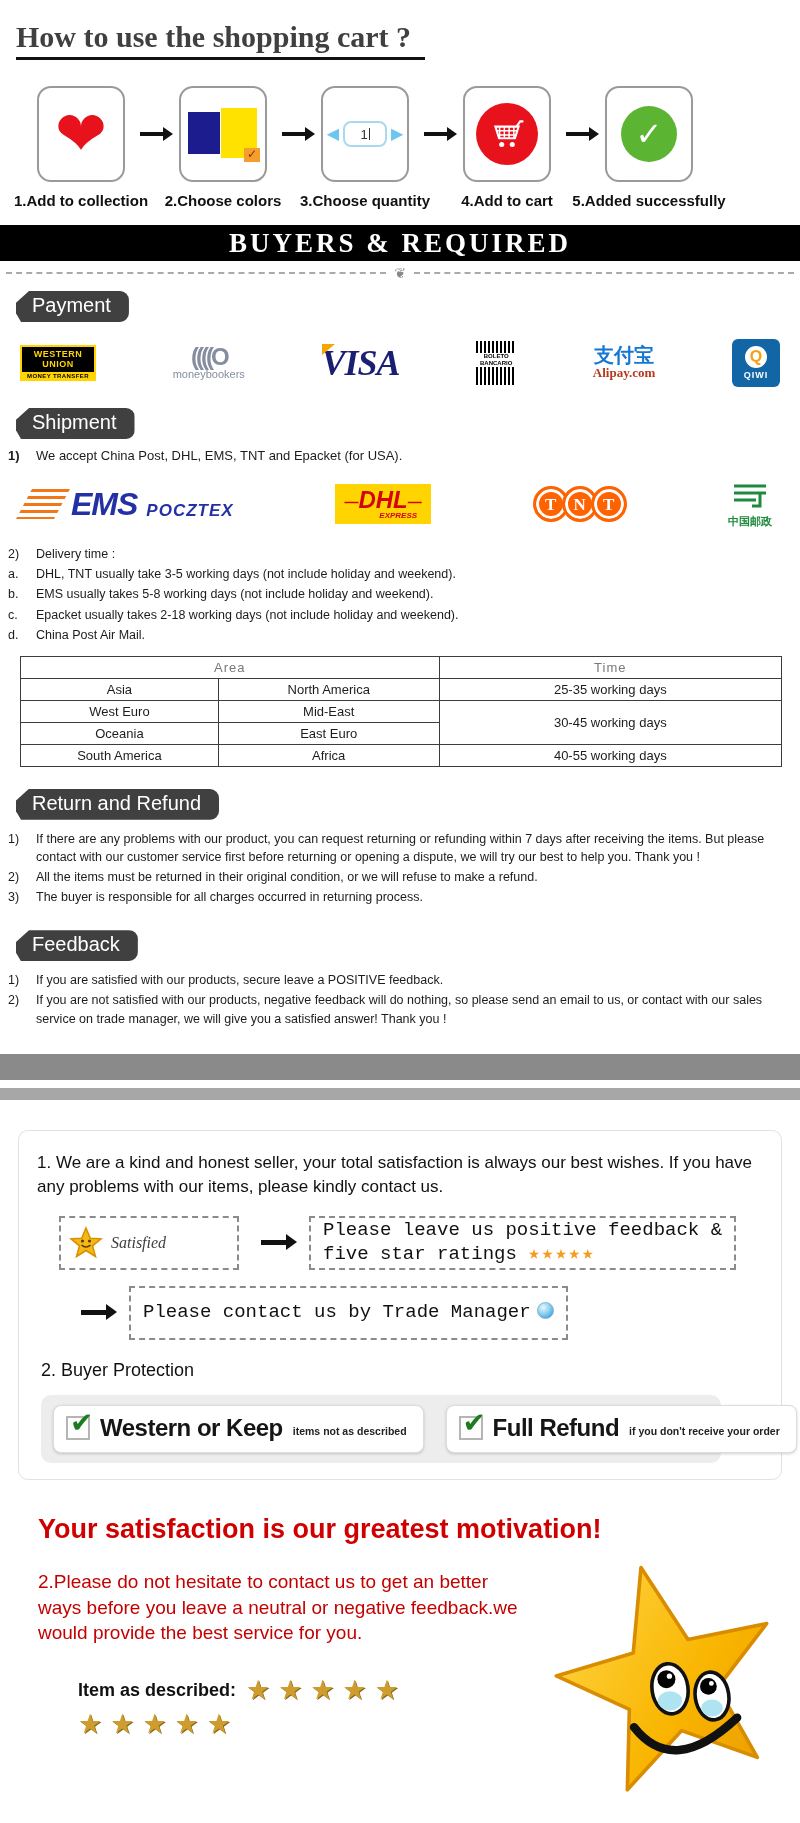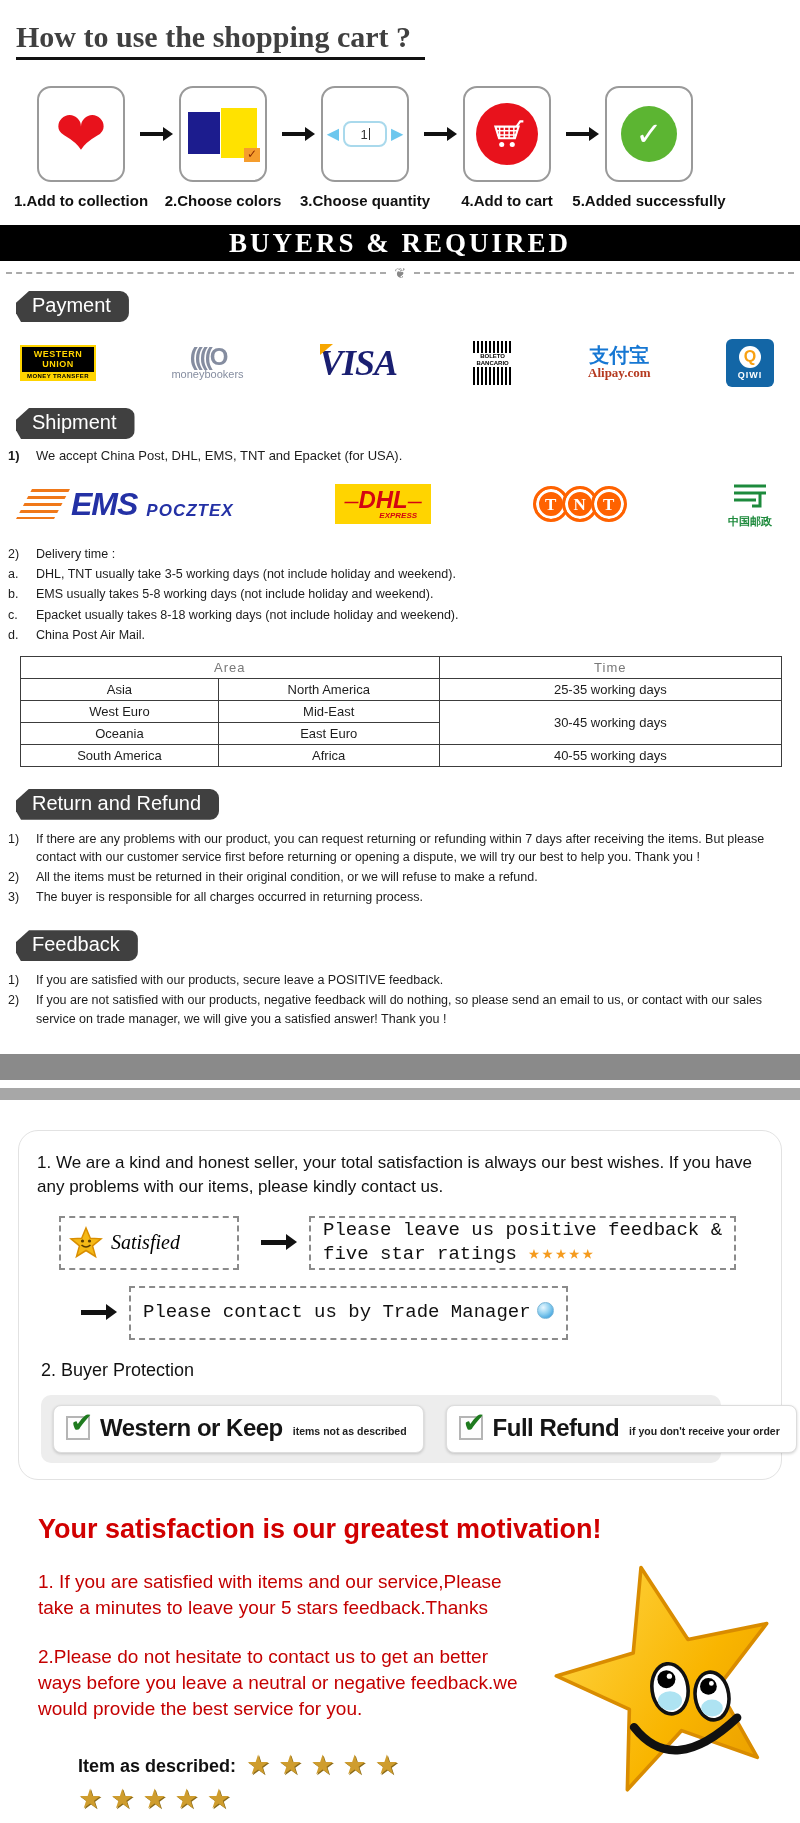--- a/index.html
+++ b/index.html
@@ -41,21 +41,21 @@
   .flourish-row .dash { flex:1; border-top:2px dashed #aaa; }
   .flourish { color:#888; font-size:14px; padding:0 8px; }
 
   
   .tag { display:inline-block; background:#404040; color:#fff; font-size:20px; padding:3px 18px 5px 16px;
          margin-left:16px; border-radius:4px 9px 9px 4px;
          clip-path:polygon(13px 0, 100% 0, 100% 100%, 5px 100%, 0 72%, 0 38%); }
   .body-text { font-size:13px; line-height:1.4; color:#1c1c1c; }
 
   
-  .pay-logos { display:flex; align-items:center; justify-content:space-between; margin:14px 26px 0 20px; height:54px; }
+  .pay-logos { display:flex; align-items:center; justify-content:space-between; margin:14px 20px 0 20px; height:54px; }
   .wu { width:76px; background:#ffd400; padding:2px; text-align:center; }
   .wu-top { background:#000; color:#ffd400; font-size:9px; font-weight:700; line-height:1.1; padding:3px 1px; letter-spacing:.5px; }
   .wu-bot { color:#000; font-size:6px; font-weight:700; padding-top:1px; letter-spacing:.4px; }
   .mb { text-align:center; color:#858da0; }
   .mb-sym { font-size:24px; font-weight:700; letter-spacing:-3px; line-height:.9; }
   .mb-label { font-size:11px; }
   .visa { position:relative; font:italic 900 36px/1 "Liberation Serif","DejaVu Serif",serif; color:#1a1f71; letter-spacing:-1px; }
   .visa-notch { position:absolute; top:-1px; left:1px; width:0; height:0;
                 border-top:11px solid #f7a600; border-right:13px solid transparent; }
   .boleto { position:relative; width:40px; height:44px;
@@ -100,27 +100,27 @@
   table.areas { border-collapse:collapse; margin:12px 18px 0 20px; width:762px; }
   table.areas td { border:1px solid #3c3c3c; text-align:center; font-size:13px; padding:3px 4px; }
   td.th { color:#787878; font-size:17px; letter-spacing:1px; padding:2px; }
   .col-a { width:26%; } .col-b { width:29%; } .col-t { width:45%; }
 
   
   .bar1 { margin-top:26px; height:26px; background:#8a8a8a; }
   .bar2 { margin-top:8px; height:12px; background:#a7a7a7; }
 
   
-  .sat-box { margin:30px 18px 0 18px; border:1px solid #e2e2e2; border-radius:20px; padding:20px 18px 16px 18px; }
+  .sat-box { margin:30px 18px 0 18px; border:1px solid #e2e2e2; border-radius:10px; padding:20px 18px 16px 18px; }
   .sat-intro { font-size:17px; line-height:1.45; color:#111; }
   .sat-row { display:flex; align-items:center; margin-top:16px; margin-left:22px; }
   .dash-box { border:2px dashed #8b8b8b; display:flex; align-items:center; }
   .db-left { width:180px; height:54px; padding:4px 8px; gap:8px; }
   .db-right { min-width:320px; height:54px; padding:4px 12px; }
-  .fancy { font-family:"Liberation Serif","DejaVu Serif",serif; font-style:italic; font-size:20px; color:#000000; }
+  .fancy { font-family:"Liberation Serif","DejaVu Serif",serif; font-style:italic; font-size:16px; color:#404040; }
   .result-text { font-family:Liberation Mono, monospace; font-size:19px; color:#111; line-height:1.25; }
   .stars-inline { color:#f59b1e; font-size:19px; letter-spacing:2px; }
   .sat-arrow { margin:0 22px; width:26px; height:5px; background:#111; position:relative; flex:none; }
   .sat-arrow::after { content:''; position:absolute; right:-10px; top:-6px; border-left:11px solid #111;
                       border-top:8px solid transparent; border-bottom:8px solid transparent; }
   .tm-icon { display:inline-block; width:17px; height:17px; border-radius:50%; vertical-align:-2px; margin-left:6px;
              background:radial-gradient(circle at 35% 30%, #e8f7ff, #8fd0f0 45%, #1f8fd6); border:1px solid #7ab6d8; }
   .bp-title { margin:20px 0 0 4px; font-size:18px; color:#111; }
   .badges { margin:14px 0 0 4px; background:#ededed; border-radius:10px; padding:10px 12px; display:flex; gap:22px; width:680px; }
   .badge { background:#fff; border:1px solid #ddd; border-radius:8px; box-shadow:0 1px 3px rgba(0,0,0,.18);
@@ -284,21 +284,21 @@
     <div class="li">
       <span class="marker">a.</span>
       <span class="li-text">DHL, TNT usually take 3-5 working days (not include holiday and weekend).</span>
     </div>
     <div class="li">
       <span class="marker">b.</span>
       <span class="li-text">EMS usually takes 5-8 working days (not include holiday and weekend).</span>
     </div>
     <div class="li">
       <span class="marker">c.</span>
-      <span class="li-text">Epacket usually takes 8-18 working days (not include holiday and weekend).</span>
+      <span class="li-text">Epacket usually takes 2-18 working days (not include holiday and weekend).</span>
     </div>
     <div class="li">
       <span class="marker">d.</span>
       <span class="li-text">China Post Air Mail.</span>
     </div>
   </div>
   <table class="areas">
     <tbody>
         <tr>
       <td class="th" colspan="2">Area</td>
@@ -408,21 +408,20 @@
           <span>✔</span>
         </span>
       <span class="badge-title">Full Refund</span>
       <span class="badge-sub">if you don't receive your order</span>
     </div>
   </div>
 </div>
 
 <div class="motivation">
   <h2 class="mot-head">Your satisfaction is our greatest motivation!</h2>
-  <p class="mot-para">1. If you are satisfied with items and our service,Please take a minutes to leave your 5 stars feedback.Thanks</p>
   <p class="mot-para">2.Please do not hesitate to contact us to get an better ways before you leave a neutral or negative feedback.we would provide the best service for you.</p>
 
   <div class="big-star">
     <svg width="240" height="270" viewBox="0 0 200 225">
       <defs>
         <linearGradient id="starg" x1="0" y1="0" x2="1" y2="1">
           <stop offset="0" stop-color="#ffd94d"></stop>
           <stop offset="0.6" stop-color="#f9b500"></stop>
           <stop offset="1" stop-color="#e89b00"></stop>
         </linearGradient>

